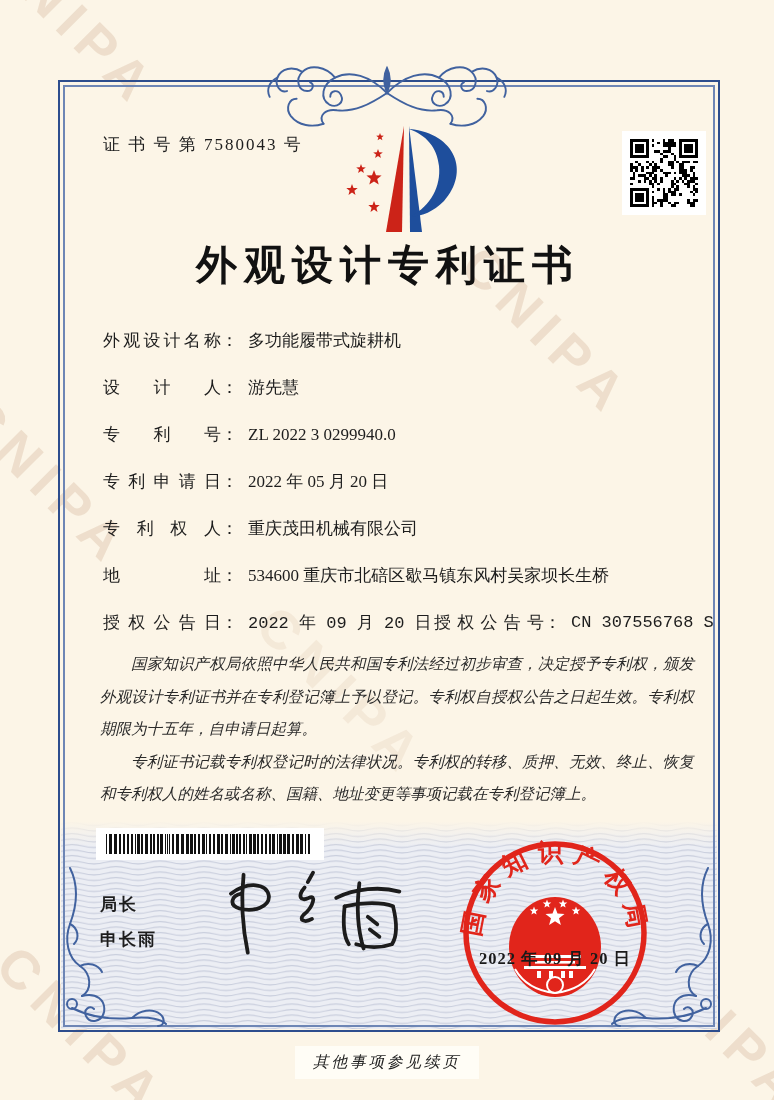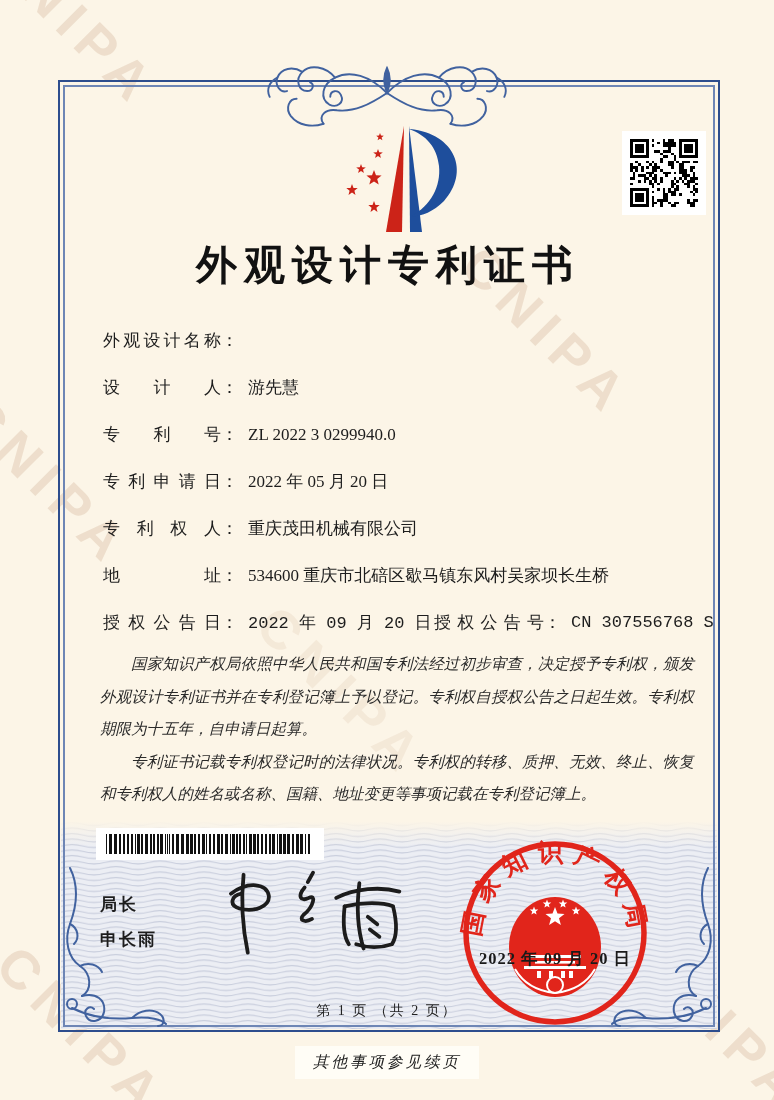--- a/index.html
+++ b/index.html
@@ -104,20 +104,21 @@
         <path d="M20 138 C 34 134, 44 142, 42 154 C 40 164, 28 166, 24 158 C 21 151, 28 147, 32 151"></path>
         <path d="M8 66 C 16 70, 18 80, 12 86"></path>
         <path d="M18 108 C 26 104, 36 106, 40 114"></path>
         <path d="M10 150 C 26 158, 48 162, 70 160 C 88 158, 100 162, 104 166"></path>
         <path d="M70 160 C 78 152, 90 150, 98 156 C 104 161, 102 168, 96 168"></path>
         <circle cx="10" cy="146" r="5"></circle>
       </g>
     </svg>
   </div>
 
+  <div class="abs cert-no">证 书 号 第 7580043 号</div>
 
   <div class="abs qr-box">
     <svg id="qr-svg" width="68" height="68" viewBox="0 0 25 25" shape-rendering="crispEdges">
         <rect x="0" y="0" width="25" height="25" fill="#fff"></rect>
         <rect x="0" y="0" width="7" height="7" fill="#000"></rect>
         <rect x="1" y="1" width="5" height="5" fill="#fff"></rect>
         <rect x="2" y="2" width="3" height="3" fill="#000"></rect>
         <rect x="18" y="0" width="7" height="7" fill="#000"></rect>
         <rect x="19" y="1" width="5" height="5" fill="#fff"></rect>
         <rect x="20" y="2" width="3" height="3" fill="#000"></rect>
@@ -318,20 +319,21 @@
         <path d="M22.0 64.0L23.5 68.0L27.7 68.1L24.4 70.8L25.5 74.9L22.0 72.5L18.5 74.9L19.6 70.8L16.3 68.1L20.5 68.0Z"></path>
         <path d="M44.0 81.0L45.5 85.0L49.7 85.1L46.4 87.8L47.5 91.9L44.0 89.5L40.5 91.9L41.6 87.8L38.3 85.1L42.5 85.0Z"></path>
       </g>
   </svg>
 
   <div class="abs title">外观设计专利证书</div>
 
   <div class="abs row" style="top:329px;">
     <span class="lab">外观设计名称</span>
       <span>：</span>
+    <span class="val">多功能履带式旋耕机</span>
   </div>
   <div class="abs row" style="top:376px;">
     <span class="lab">设计人</span>
       <span>：</span>
     <span class="val">游先慧</span>
   </div>
   <div class="abs row" style="top:423px;">
     <span class="lab">专利号</span>
       <span>：</span>
     <span class="val">ZL 2022 3 0299940.0</span>
@@ -464,19 +466,18 @@
       <rect x="-18" y="38" width="4" height="7" fill="#fff"></rect>
       <rect x="-6" y="38" width="4" height="7" fill="#fff"></rect>
       <rect x="6" y="38" width="4" height="7" fill="#fff"></rect>
       <rect x="14" y="38" width="4" height="7" fill="#fff"></rect>
       <circle cx="0" cy="52" r="8" fill="none" stroke="#fff" stroke-width="2"></circle>
       <path d="M-40 36 C -32 50, -18 58, 0 60 M40 36 C 32 50, 18 58, 0 60" fill="none" stroke="#fff" stroke-width="2"></path>
     </g>
   </svg>
   <div class="abs seal-date">2022 年 09 月 20 日</div>
 
-  <div class="abs pfoot">第 1 页 （共 2 页）</div>
 
   <div class="abs cont">
     <span>其他事项参见续页</span>
   </div>
 
 </div>
 
 </body></html>

